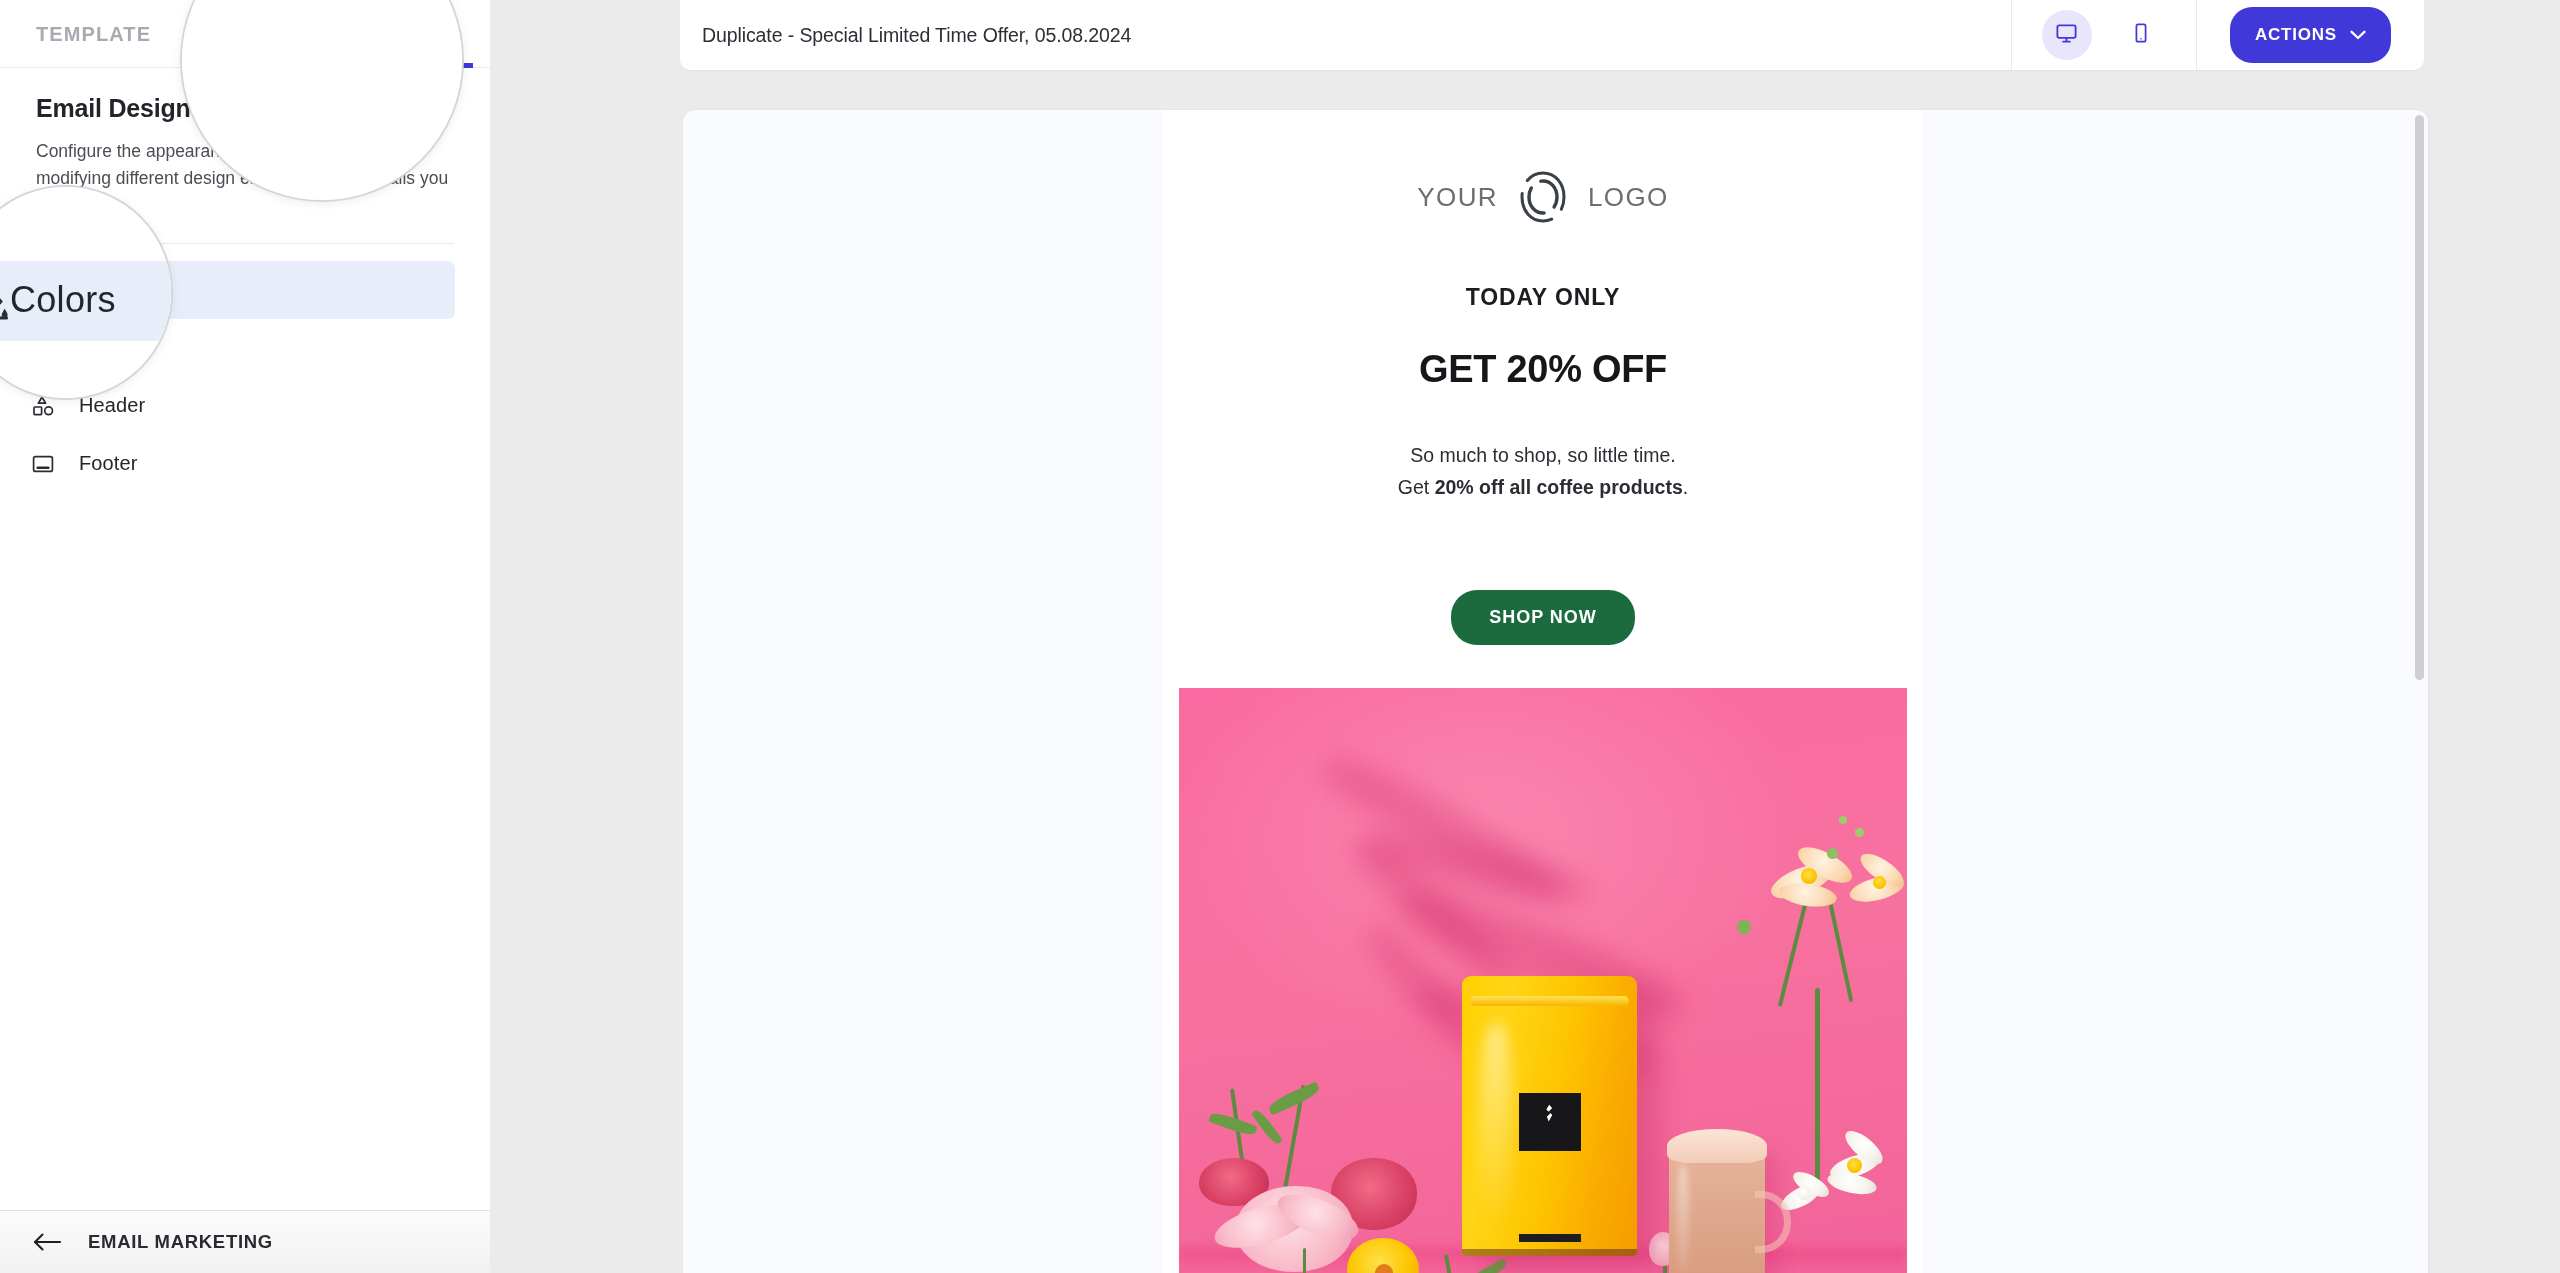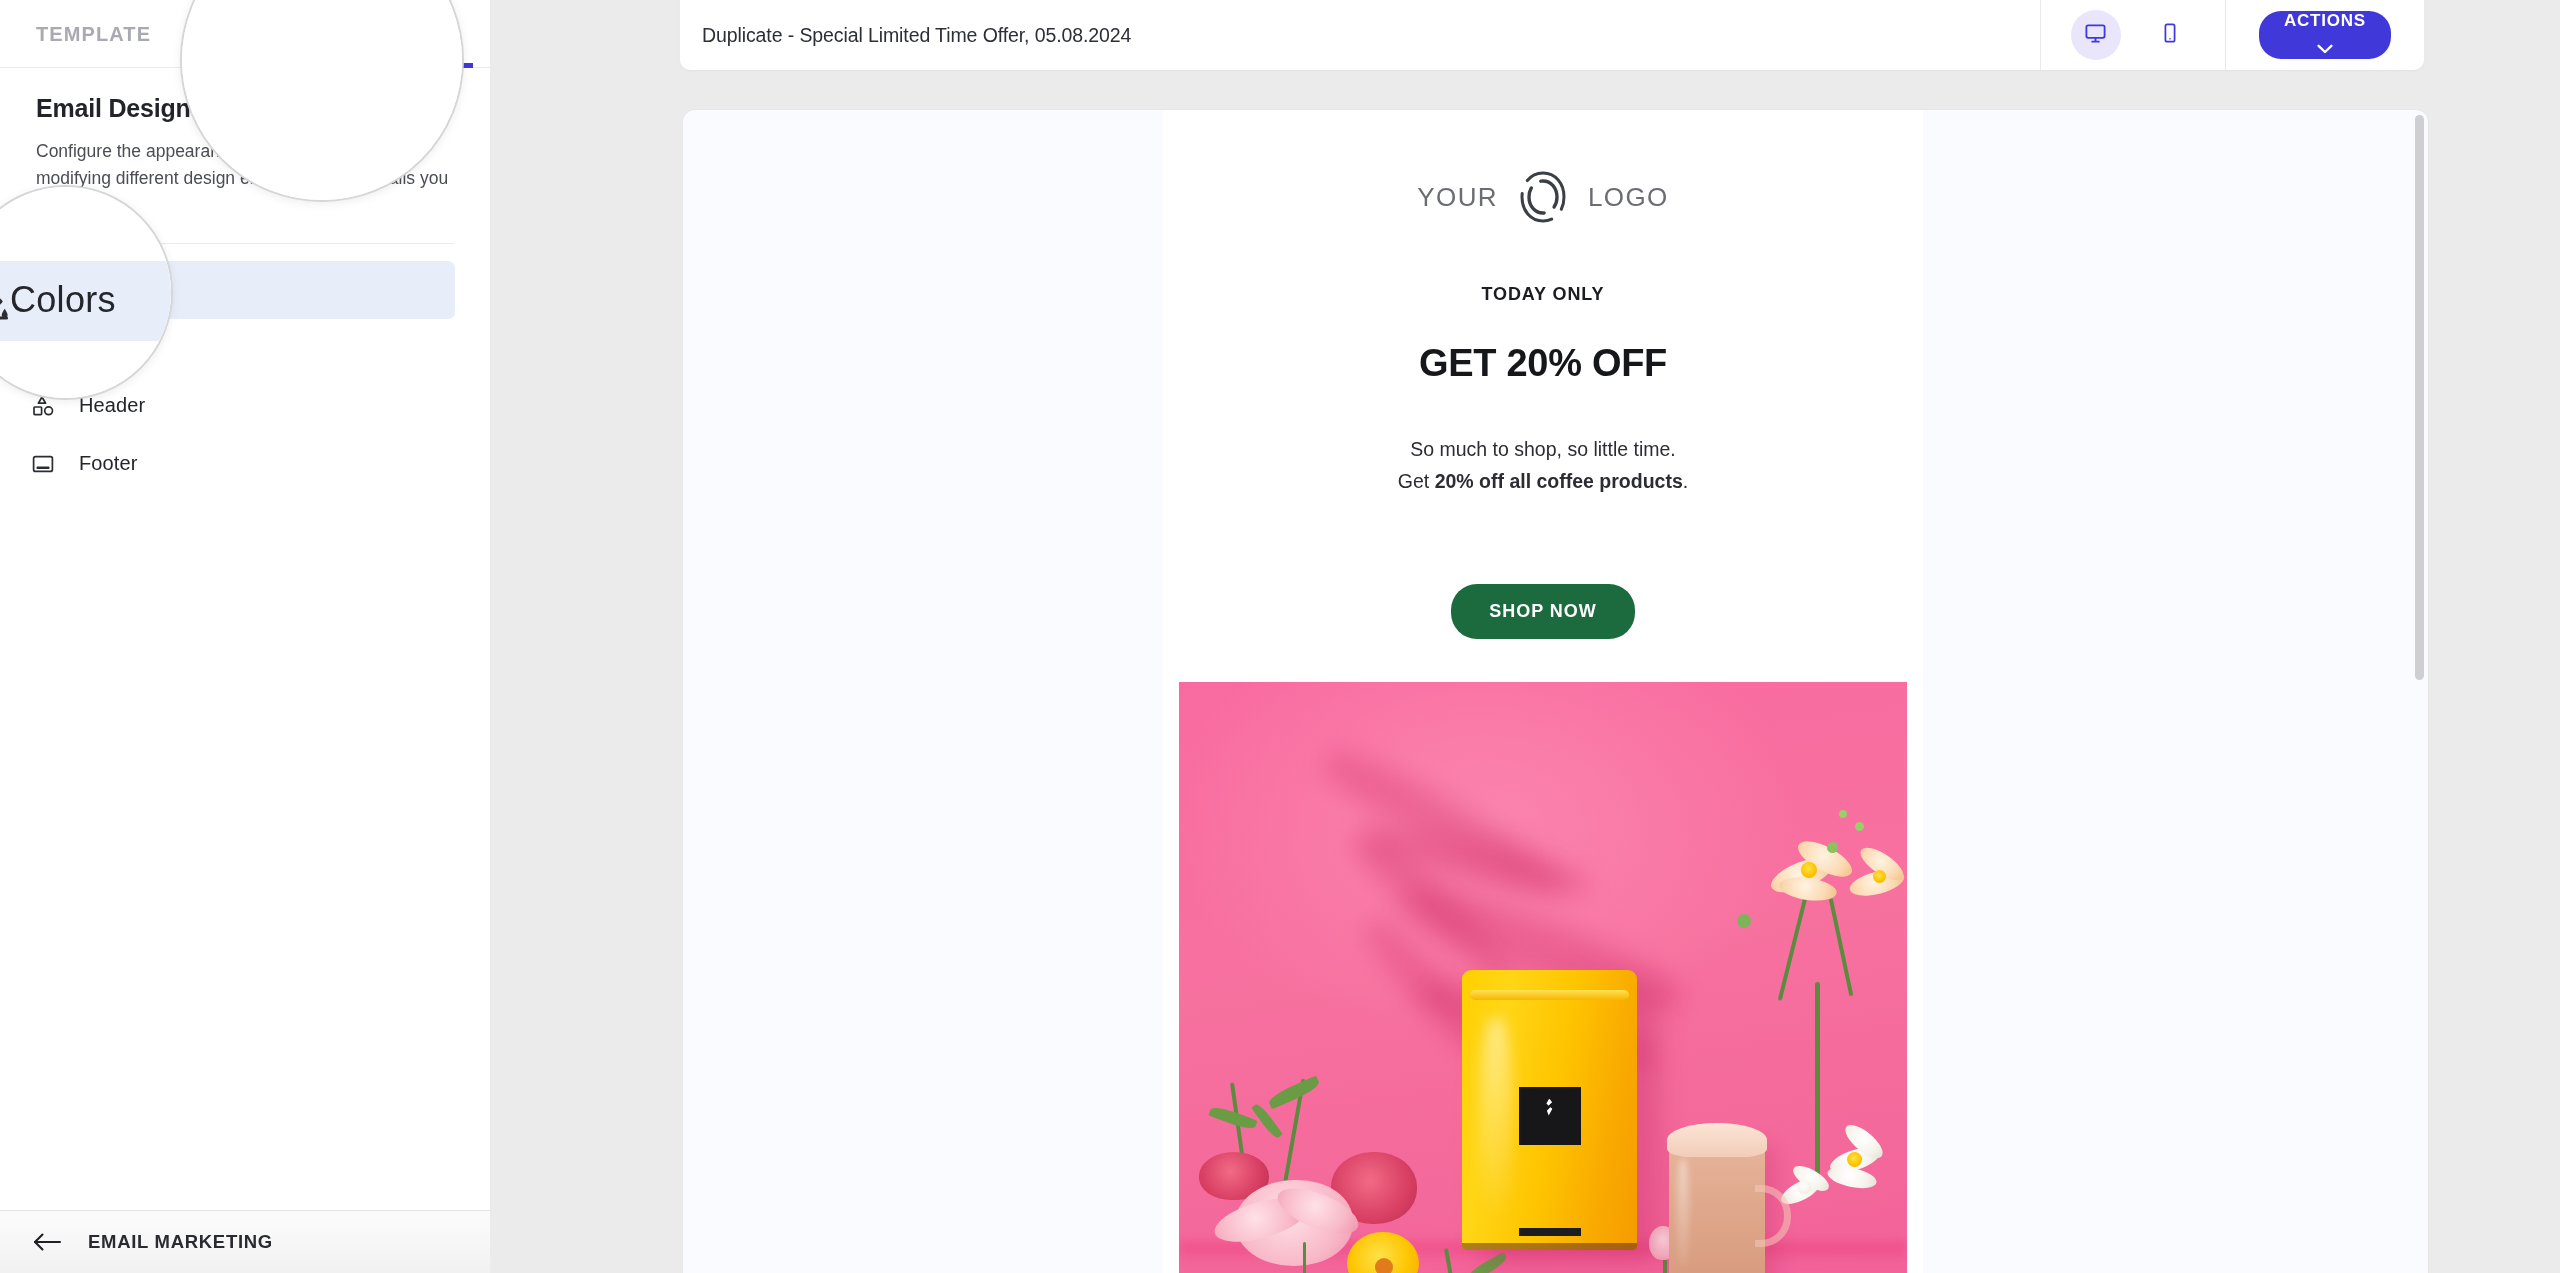--- a/index.html
+++ b/index.html
@@ -162,28 +162,27 @@
     display: flex; align-items: center;
     padding: 0 33px 0 33px;
   }
   .actions-btn {
     display: flex; align-items: center;
     gap: 13px;
     background: #4038d9;
     color: #fff;
     border: none;
     border-radius: 22px;
-    height: 48px;
+    height: 56px;
     padding: 0 25px;
     font-size: 17px;
     font-weight: bold;
     letter-spacing: 0.8px;
     font-family: "Liberation Sans", sans-serif;
     cursor: pointer;
-    flex-direction: column;
   }
   .actions-btn svg { display:block; }
 
   
   .preview-panel {
     position: absolute;
     left: 683px; top: 110px;
     width: 1745px; height: 1163px;
     background: #fafbfe;
     border-top-left-radius: 12px;
@@ -207,21 +206,21 @@
   }
   .logo-text {
     font-size: 26px;
     letter-spacing: 1.4px;
     color: #6b6d73;
   }
   .logo-mark { width: 52px; height: 56px; }
 
   .today-only {
     margin-top: 52px;
-    font-size: 18px;
+    font-size: 23px;
     font-weight: bold;
     letter-spacing: 0.9px;
     color: #1c1d20;
   }
   .headline {
     margin-top: 32px;
     font-size: 38px;
     font-weight: bold;
     color: #16171a;
     letter-spacing: -0.3px;

